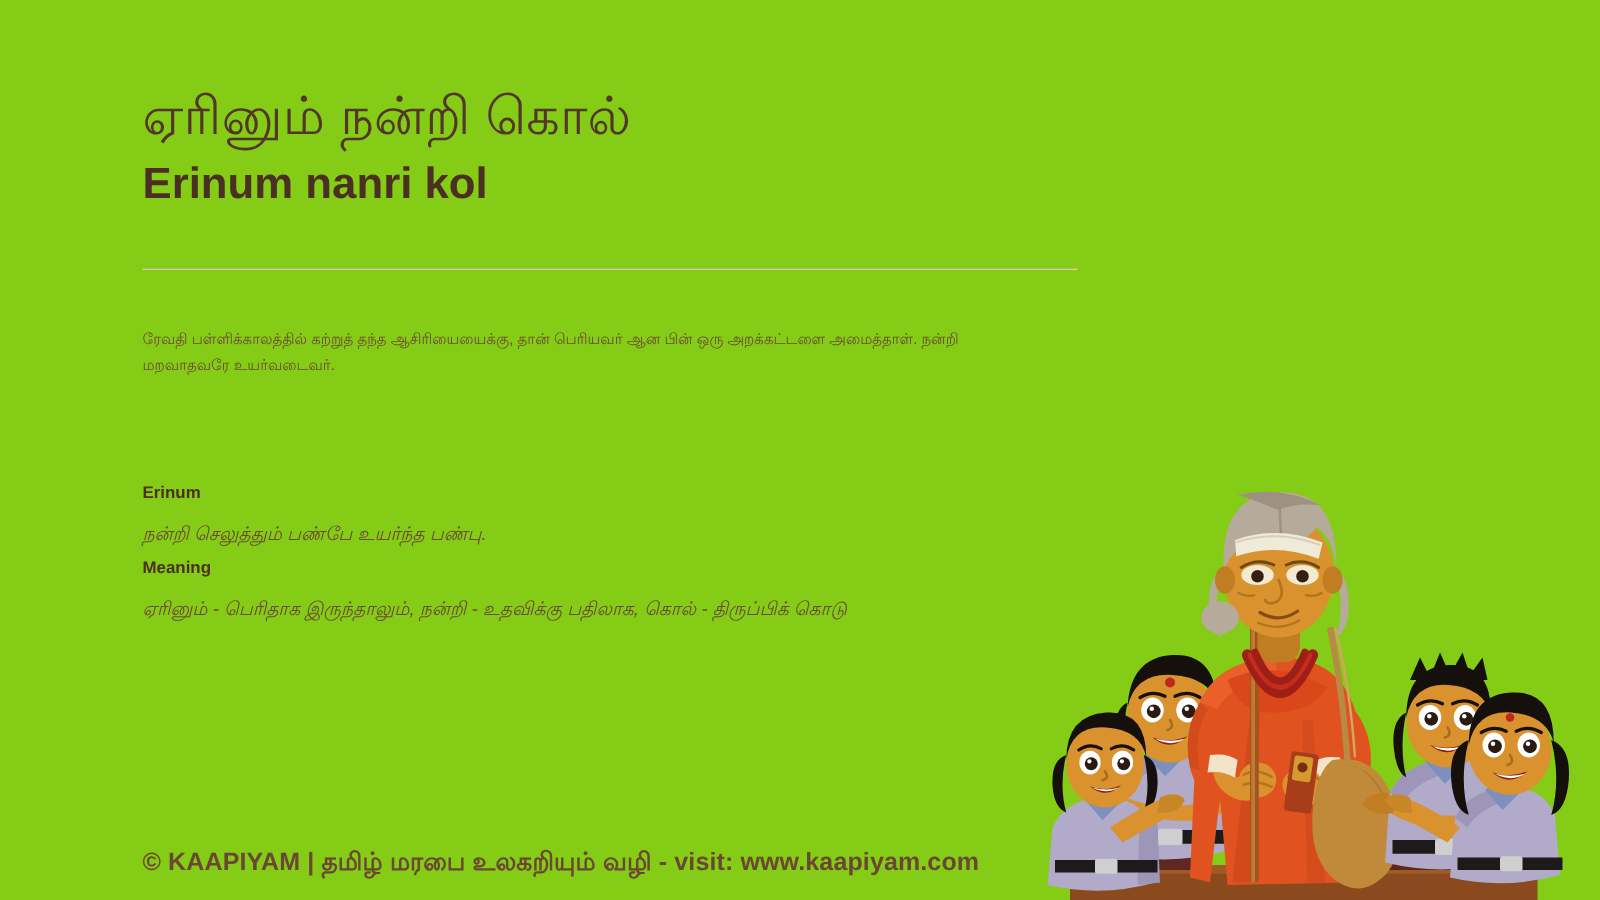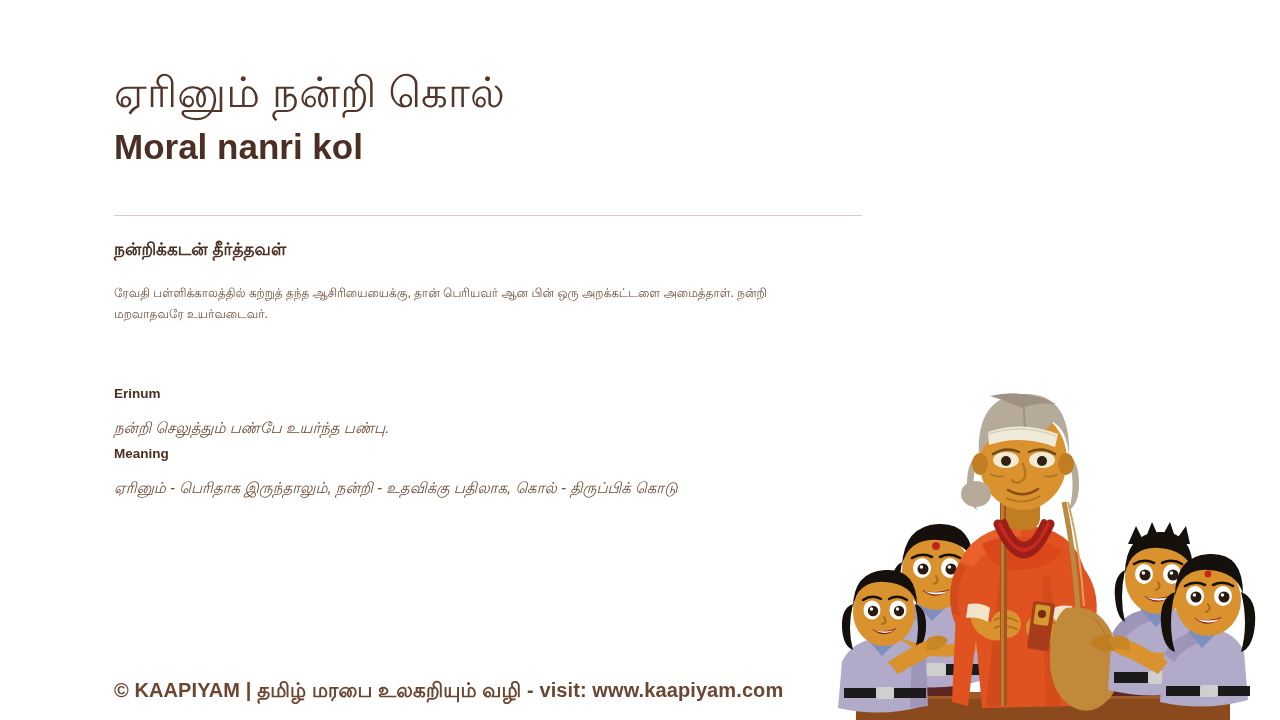--- a/index.html
+++ b/index.html
@@ -11,21 +11,21 @@
     height: 720px;
     overflow: hidden;
     background: #ede1d3;
     font-family: "Liberation Sans", sans-serif;
     position: relative;
   }
 
   .page {
     position: absolute;
     inset: 0;
-    background: #ffffff;
+    background: #84cc16;
   }
 
   .content {
     position: absolute;
     left: 114px;
     top: 0;
     width: 760px;
     z-index: 3;
   }
 
@@ -126,27 +126,26 @@
   }
   .illustration svg { display: block; width: 100%; height: 100%; }
 </style>
 </head>
 <body>
 
 <div class="page">
 
   <div class="content">
     <h1 class="title-tamil">ஏரினும் நன்றி கொல்</h1>
-    <h2 class="title-translit">Moral nanri kol</h2>
+    <h2 class="title-translit">Erinum nanri kol</h2>
   </div>
 
   <div class="divider"></div>
 
   <div class="section story-block">
-    <h3 class="story-heading">நன்றிக்கடன் தீர்த்தவள்</h3>
     <p class="story-body">ரேவதி பள்ளிக்காலத்தில் கற்றுத் தந்த ஆசிரியையை‌க்கு, தான் பெரியவர் ஆன பின் ஒரு அறக்கட்டளை அமைத்தாள். நன்றி மறவாதவரே உயர்வடைவர்.</p>
   </div>
 
   <div class="section moral-block">
     <div class="label">Erinum</div>
     <p class="value">நன்றி செலுத்தும் பண்பே உயர்ந்த பண்பு.</p>
   </div>
 
   <div class="section meaning-block">
     <div class="label">Meaning</div>

